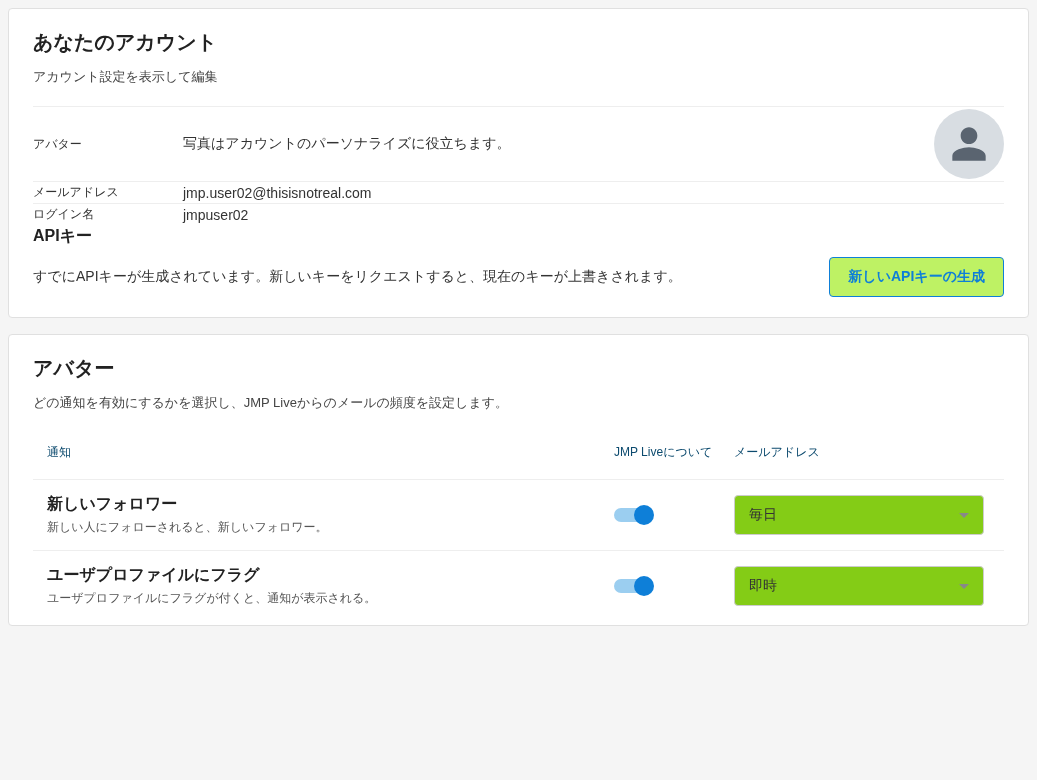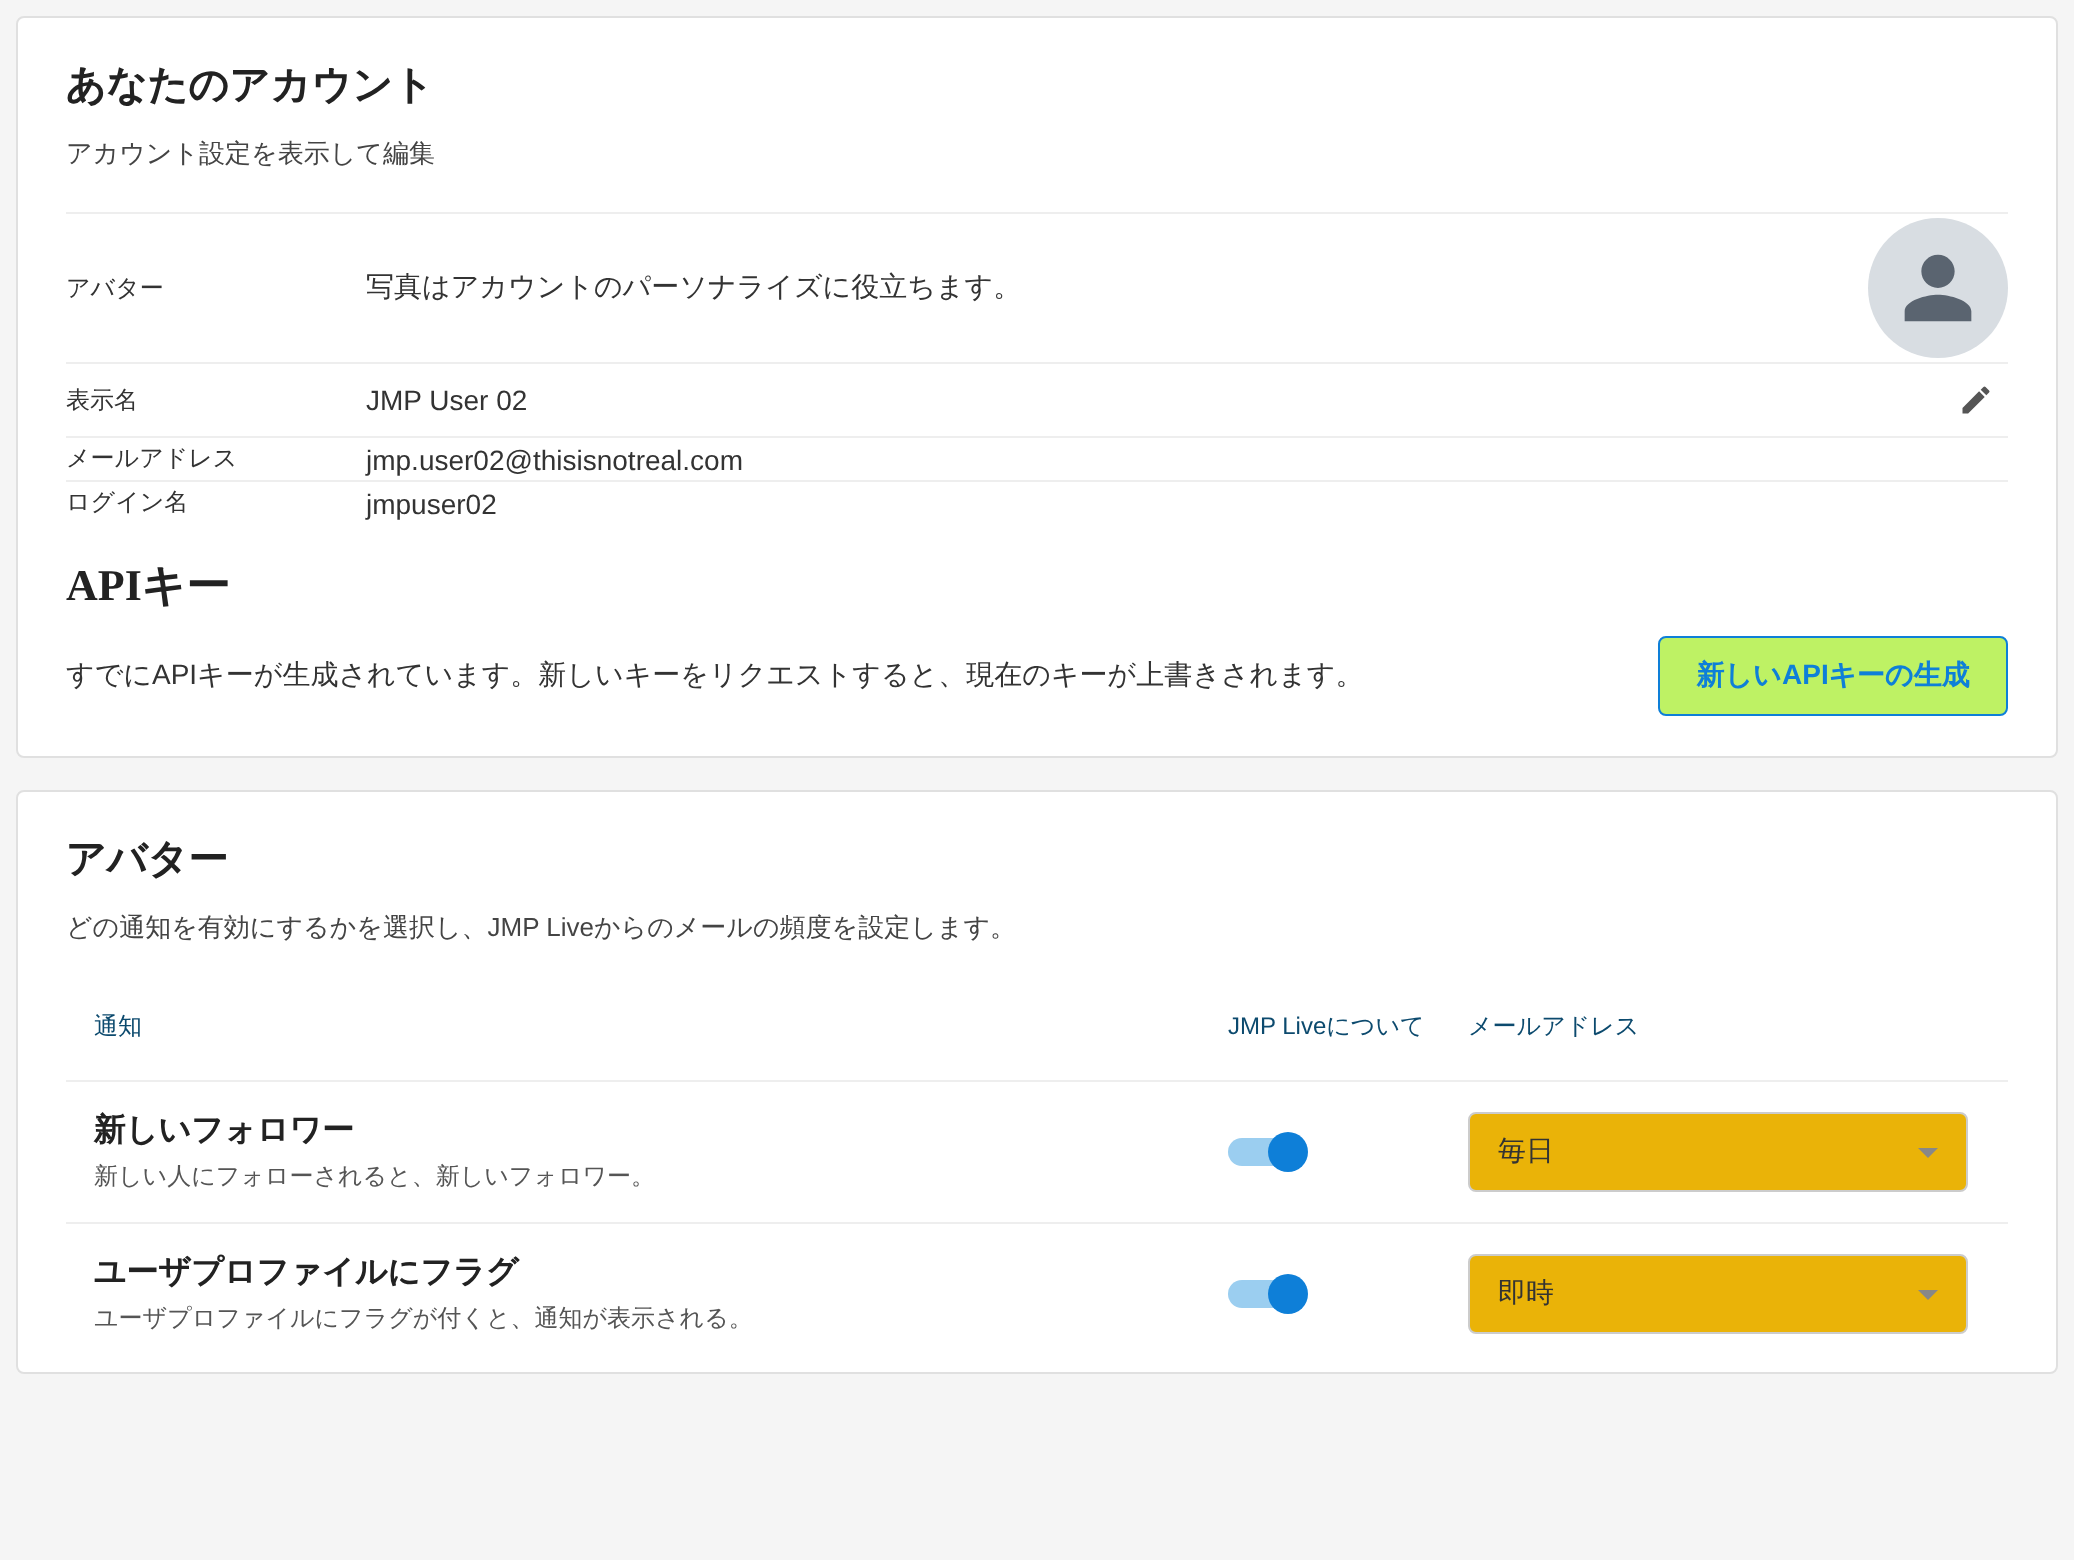--- a/index.html
+++ b/index.html
@@ -60,26 +60,25 @@
   justify-content: center;
 }
 .avatar svg { width: 40px; height: 40px; fill: #5a6470; }
 .edit-btn {
   width: 32px; height: 32px;
   background: none; border: none; cursor: pointer;
   display: flex; align-items: center; justify-content: center;
 }
 .edit-btn svg { width: 18px; height: 18px; fill: #555; }
 .api-title {
-  font-size: 22px;
+  font-size: 16px;
   font-weight: 700;
-  margin-top: 16px;
+  margin-top: 1px;
   margin-bottom: 10px;
   color: #222;
-  font-family: Liberation Serif, serif;
 }
 .api-row {
   display: flex;
   align-items: center;
   gap: 19px;
 }
 .api-desc { flex: 1; font-size: 14px; color: #333; }
 .btn-outline {
   border: 1px solid #0e7fd8;
   color: #0e7fd8;
@@ -127,21 +126,21 @@
   width: 20px; height: 20px;
   background: #0e7fd8;
   border-radius: 50%;
 }
 .select {
   position: relative;
   border: 1px solid #ccc;
   border-radius: 4px;
   padding: 10px 14px;
   font-size: 14px;
-  background: #eab308;
+  background: #84cc16;
   cursor: pointer;
   display: flex;
   align-items: center;
   justify-content: space-between;
   width: 250px;
 }
 .select .caret {
   width: 0; height: 0;
   border-left: 5px solid transparent;
   border-right: 5px solid transparent;
@@ -160,31 +159,20 @@
     <div class="row-value">写真はアカウントのパーソナライズに役立ちます。</div>
     <div class="row-action">
       <div class="avatar">
         <svg viewBox="0 0 24 24">
             <path d="M12 12c2.76 0 5-2.24 5-5s-2.24-5-5-5-5 2.24-5 5 2.24 5 5 5zm0 2c-3.33 0-10 1.67-10 5v3h20v-3c0-3.33-6.67-5-10-5z"></path>
           </svg>
       </div>
     </div>
   </div>
 
-  <div class="row">
-    <div class="row-label">表示名</div>
-    <div class="row-value">JMP User 02</div>
-    <div class="row-action">
-      <button class="edit-btn">
-        <svg viewBox="0 0 24 24">
-            <path d="M3 17.25V21h3.75l11.06-11.06-3.75-3.75L3 17.25zM20.71 7.04a1 1 0 0 0 0-1.41l-2.34-2.34a1 1 0 0 0-1.41 0l-1.83 1.83 3.75 3.75 1.83-1.83z"></path>
-          </svg>
-      </button>
-    </div>
-  </div>
 
   <div class="row">
     <div class="row-label">メールアドレス</div>
     <div class="row-value">jmp.user02@thisisnotreal.com</div>
   </div>
 
   <div class="row" style="border-bottom:none;">
     <div class="row-label">ログイン名</div>
     <div class="row-value">jmpuser02</div>
   </div>

